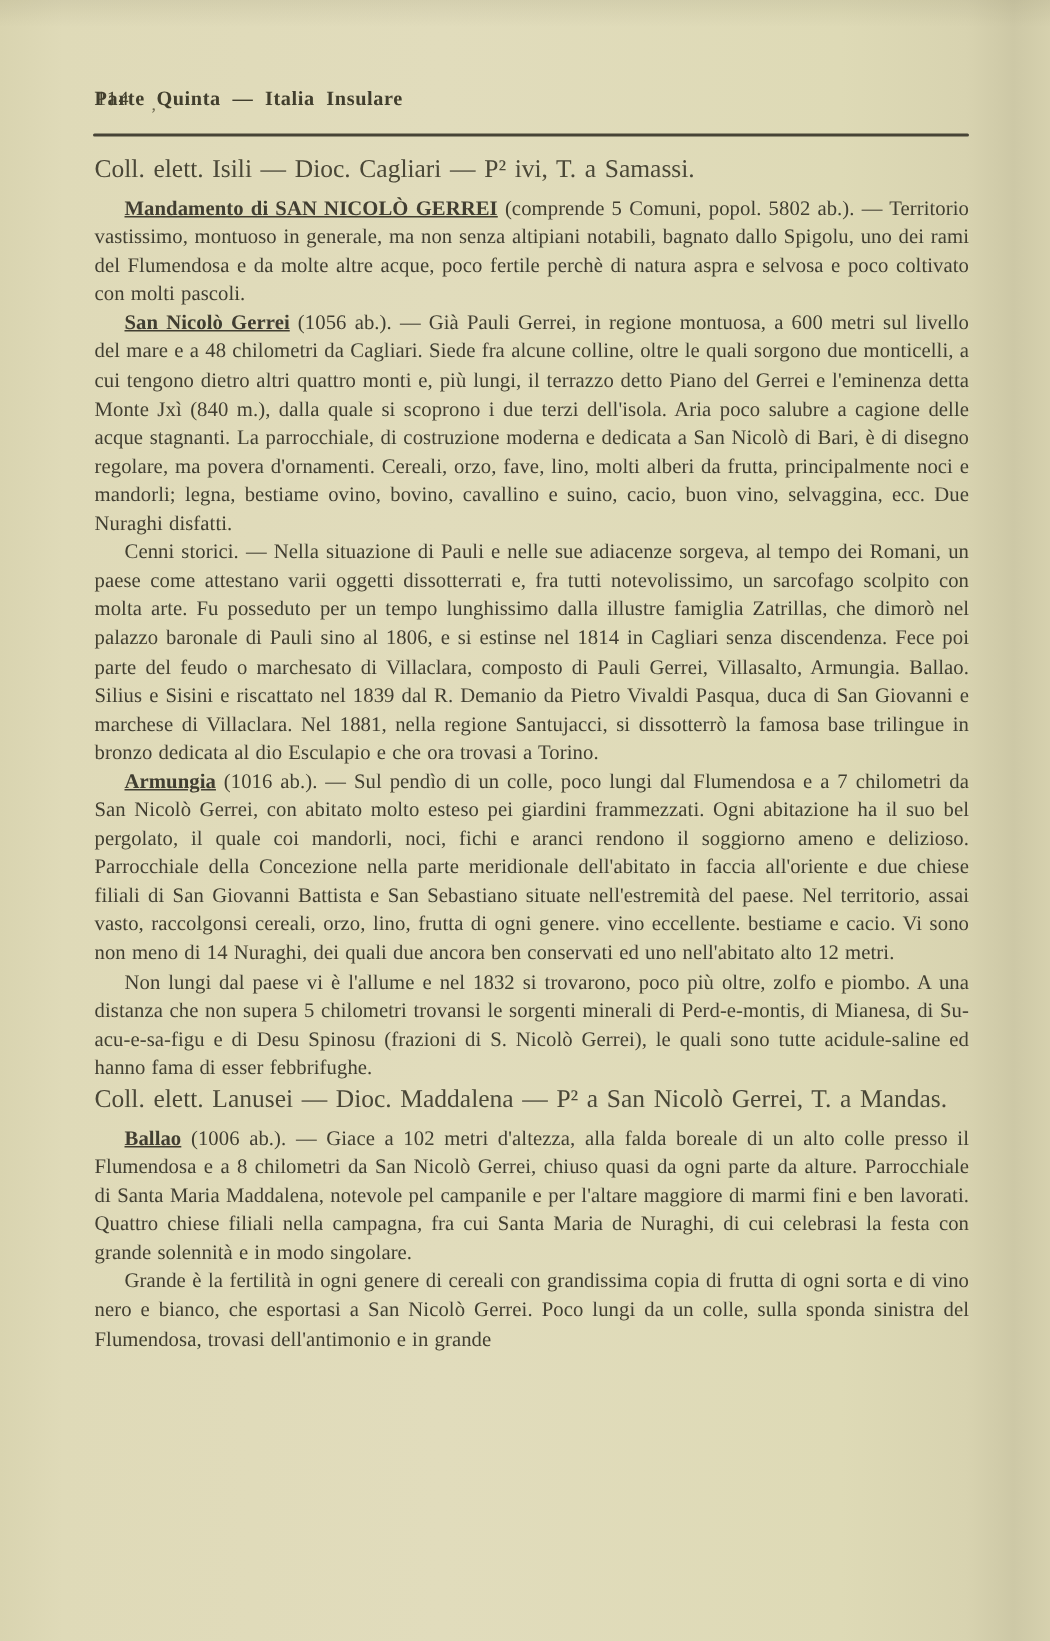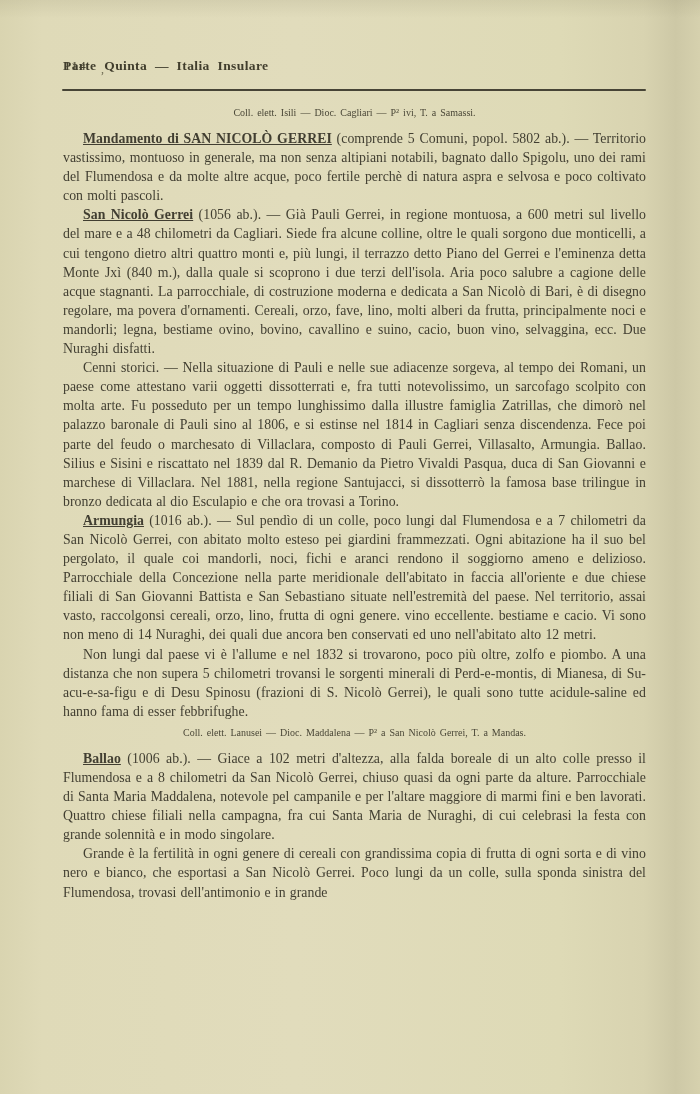--- a/index.html
+++ b/index.html
@@ -71,23 +71,23 @@
     font-size: 13.8px;
     line-height: 19.1px;
     text-align: justify;
     letter-spacing: .05px;
     word-spacing: .6px;
     color: #413e31;
   }
   p.body.indent { text-indent: 20px; }
   p.note {
     margin: 5px 0 9px 0;
-    font-size: 10px;
+    font-size: 17px;
     line-height: 14px;
-    text-align: center;
+    text-align: left;
     color: #4a4737;
     word-spacing: 1.5px;
   }
   .b { font-weight: bold; text-decoration: underline; }
   .i { }
 </style>
 </head>
 <body>
 
 <div class="page">

